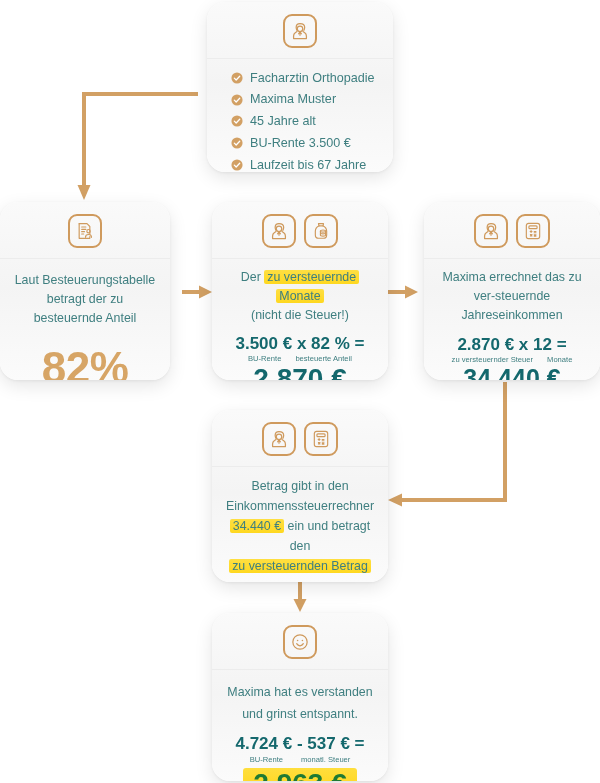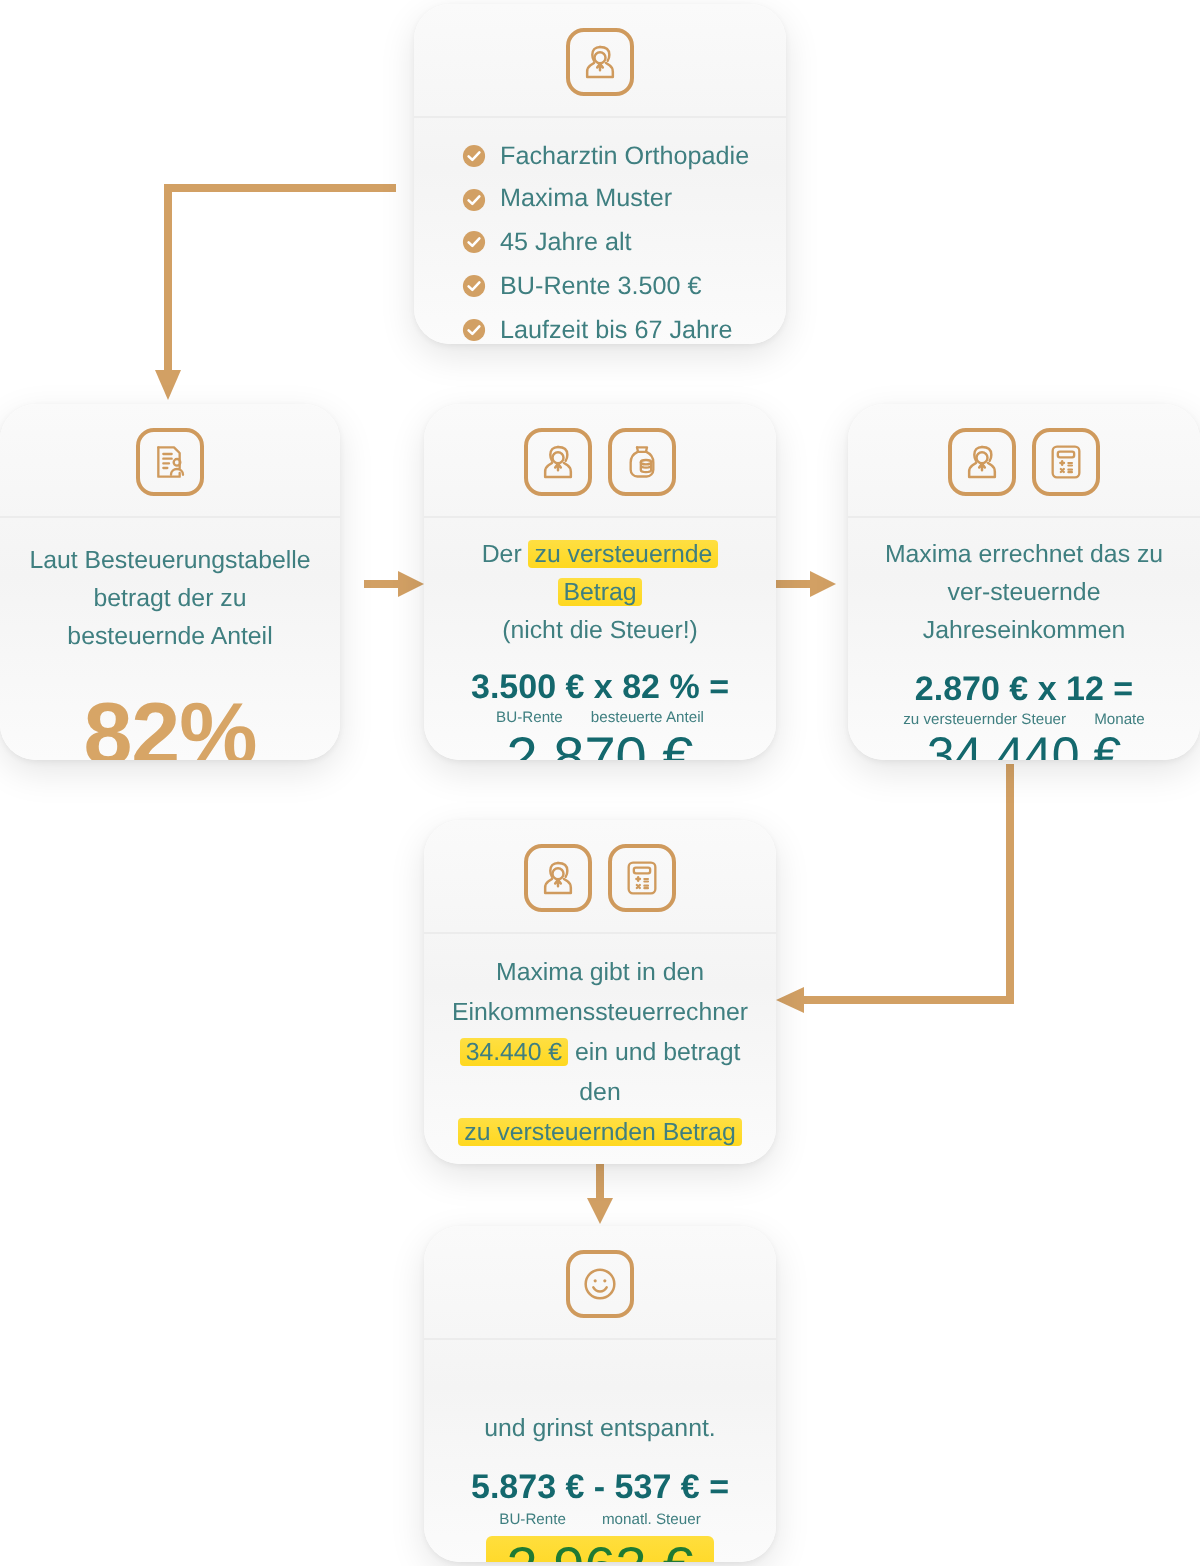--- a/index.html
+++ b/index.html
@@ -117,21 +117,21 @@
     display: flex;
     justify-content: center;
     gap: 14px;
     font-size: 7.6px;
     color: #3f7f80;
     margin-top: 1px;
     white-space: nowrap;
   }
   .bignum {
     font-size: 28px;
-    font-weight: normal;
+    font-weight: bold;
     color: #14686d;
     line-height: 1.05;
     margin-top: 1px;
     white-space: nowrap;
     text-align: center;
   }
   .bignum.small { font-size: 25px; }
 
   
   .hl {
@@ -271,21 +271,21 @@
           <path d="M9.6 5.8 9 3.2"></path>
           <path d="M9.4 5.9C6.9 7 5.2 9.4 5.2 12.3v4.4c0 2.2 1.8 4 4 4h5.6c2.2 0 4-1.8 4-4v-4.4c0-2.9-1.7-5.3-4.2-6.4z"></path>
           <ellipse cx="14.4" cy="12.1" rx="3.1" ry="1.3"></ellipse>
           <path d="M11.3 12.1v2c0 .7 1.4 1.3 3.1 1.3s3.1-.6 3.1-1.3v-2"></path>
           <path d="M11.3 14.8v2c0 .7 1.4 1.3 3.1 1.3s3.1-.6 3.1-1.3v-2"></path>
         </svg>
       </span>
     </div>
     <div class="card-body" style="padding-top:9px;">
       <p class="card-text" style="margin-bottom:2px;">
-        <span>Der </span><span class="hl">zu versteuernde Betrag</span><br>
+        <span>Der </span><span class="hl">zu versteuernde Monate</span><br>
         <span>(nicht die Steuer!)</span>
       </p>
       <div class="formula" style="margin-top:8px;">3.500 € x 82 % =</div>
       <div class="sublabels">
         <span>BU-Rente</span>
         <span>besteuerte Anteil</span>
       </div>
       <div class="bignum">2.870 €</div>
 
     </div>
@@ -342,21 +342,21 @@
           <rect x="7.1" y="5.8" width="9.8" height="3.4" rx="1.2"></rect>
           <path d="M8.6 12.6h2.2M9.7 11.5v2.2"></path>
           <path d="M13.4 12.6h2.2M13.4 14.1h2.2" stroke-width="1.3"></path>
           <path d="M8.9 16.2l1.8 1.8M10.7 16.2l-1.8 1.8"></path>
           <path d="M13.4 16.6h2.2M13.4 18.1h2.2" stroke-width="1.3"></path>
         </svg>
       </span>
     </div>
     <div class="card-body" style="padding-top:9px;">
       <p class="card-text" style="line-height:1.62;">
-        <span>Maxima gibt in den</span><br>
+        <span>Betrag gibt in den</span><br>
         <span>Einkommenssteuerrechner</span><br>
         <span class="hl">34.440 €</span><span> ein und betragt den</span><br>
         <span class="hl">zu versteuernden Betrag</span><span> von</span>
       </p>
 
     </div>
   </div>
 
   <div class="card" style="left:212px; top:613px; width:176px; height:168px;">
     <div class="card-head">
@@ -364,24 +364,24 @@
         <svg width="20" height="20" viewBox="0 0 24 24" fill="none" stroke="#cf9a5d" stroke-width="1.5" stroke-linecap="round" stroke-linejoin="round">
           <circle cx="12" cy="12" r="8.6"></circle>
           <circle cx="9.1" cy="10.1" r="0.95" fill="#cf9a5d" stroke="none"></circle>
           <circle cx="14.9" cy="10.1" r="0.95" fill="#cf9a5d" stroke="none"></circle>
           <path d="M8 14c1 1.7 2.4 2.5 4 2.5s3-0.8 4-2.5"></path>
         </svg>
       </span>
     </div>
     <div class="card-body" style="padding-top:12px;">
       <p class="card-text" style="line-height:1.75;">
-        <br>
+        <span>Maxima hat es verstanden</span><br>
         <span>und grinst entspannt.</span>
       </p>
-      <div class="formula" style="margin-top:10px;">5.873 € - 537 € =</div>
+      <div class="formula" style="margin-top:10px;">4.724 € - 537 € =</div>
       <div class="sublabels" style="gap:18px;">
         <span>BU-Rente</span>
         <span>monatl. Steuer</span>
       </div>
       <div class="bignum hl-block" style="color:#1f7a33; margin-top:4px; padding:1px 10px;">2.963 €</div>
 
     </div>
   </div>
 
 </div>

